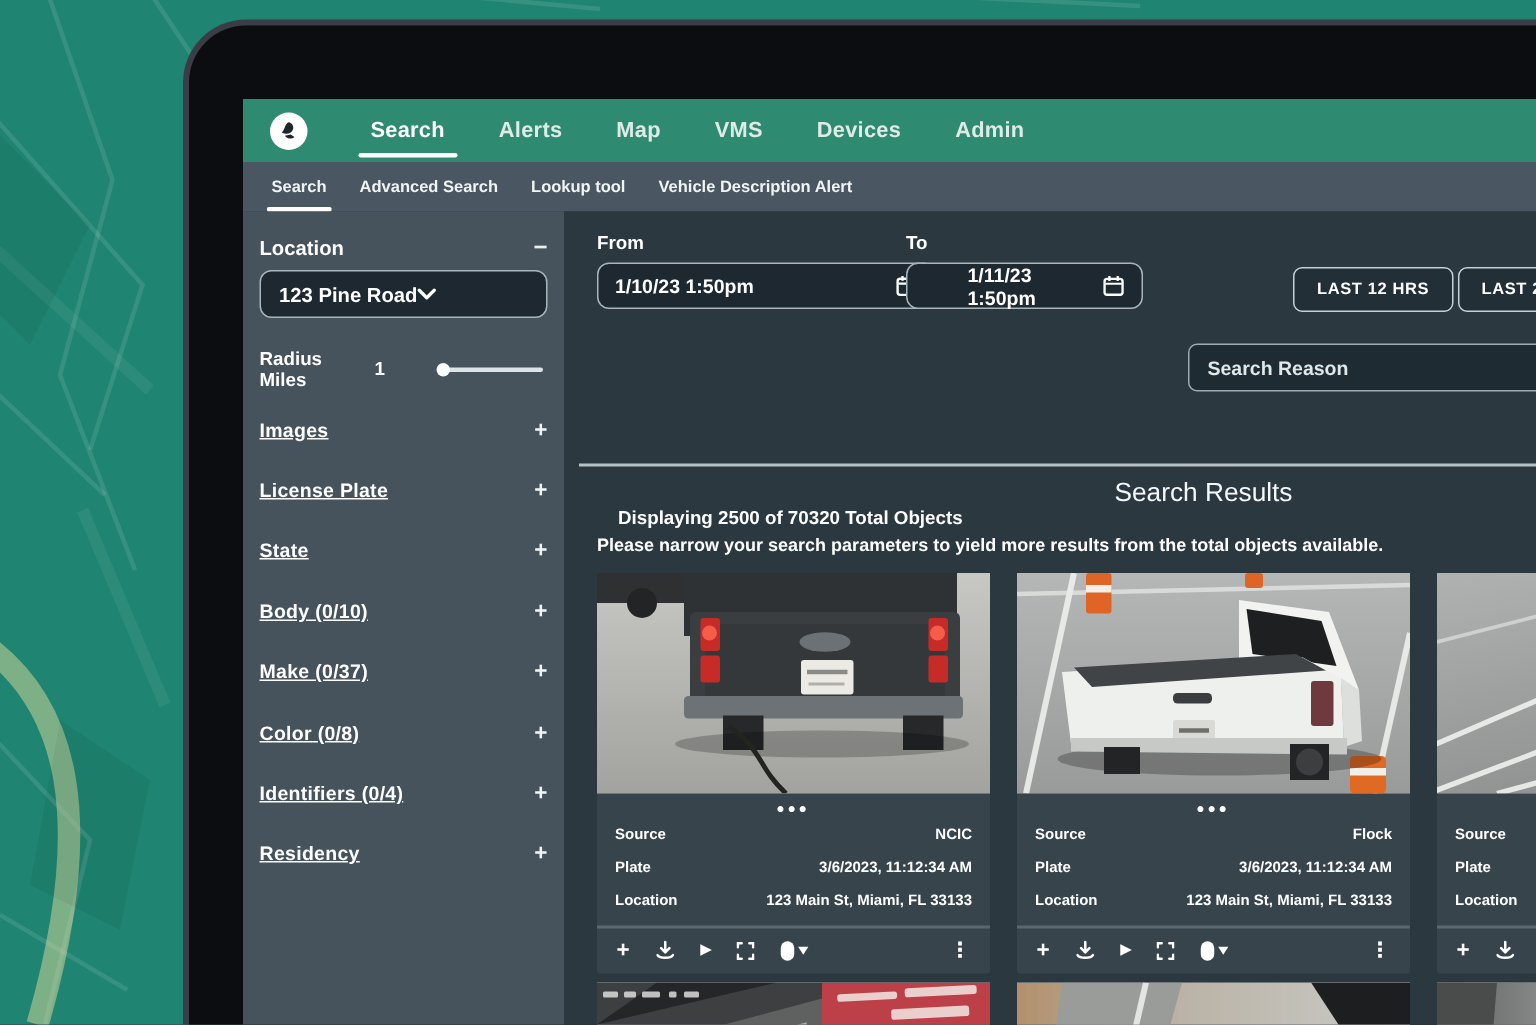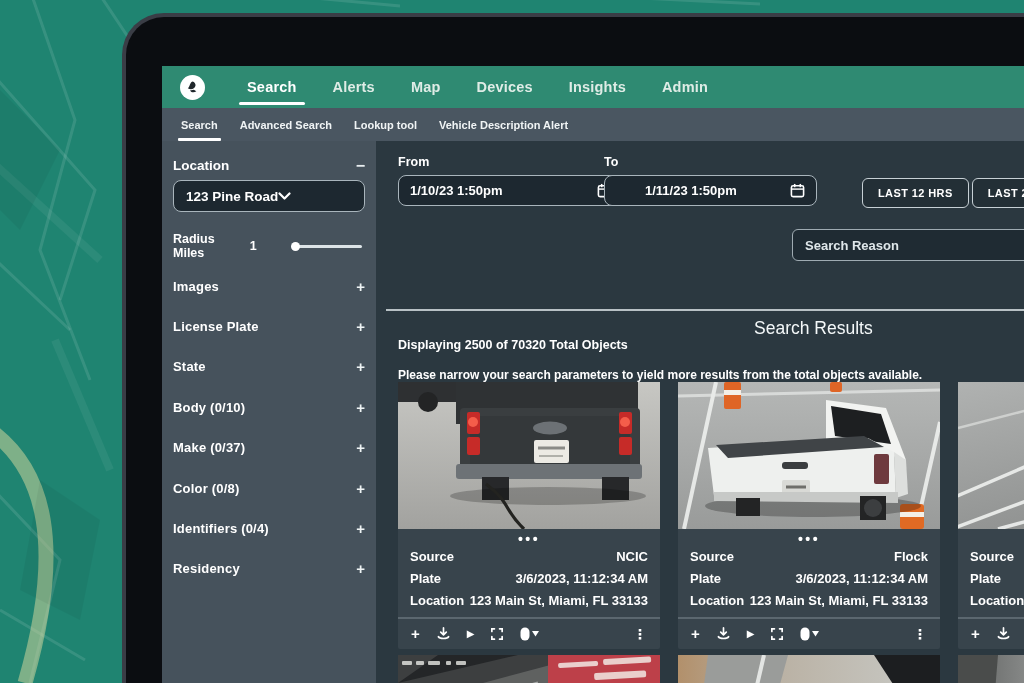--- a/index.html
+++ b/index.html
@@ -72,21 +72,21 @@
     background:#1d2830; display:flex; align-items:center; 
     padding:0 12px; font-size:13.5px; font-weight:bold;
   }
   .radius-row { margin-top:20px; display:flex; align-items:center; font-size:12.5px; font-weight:bold;gap:28px; }
   .radius-row .minv { margin-left:7px; }
   .slider { position:relative; width:70px; height:9px; margin:0 7px; flex:none; }
   .slider .track { position:absolute; top:3.5px; left:0; right:0; height:2.5px; background:#dde4e7; border-radius:2px; }
   .slider .thumb { position:absolute; left:-1px; top:0; width:9px; height:9px; border-radius:50%; background:#ffffff; }
   .filters { margin-top:6px; }
   .filter-row { height:40.4px; display:flex; align-items:center; justify-content:space-between; }
-  .filter-row .lbl { font-size:13px; font-weight:bold; letter-spacing:.2px; }
+  .filter-row .lbl { font-size:13px; font-weight:bold; letter-spacing:.2px;text-decoration:underline; }
   .plus-glyph { font-size:15px; font-weight:bold; color:#eef3f4; }
 
   
   .field-group { position:absolute; top:14px; }
   .field-group .flabel { font-size:12.5px; font-weight:bold; margin-bottom:6px; }
   .date-box {
     height:31px; border:1.5px solid #a9b5bc; border-radius:8px; background:#1d2830;
     display:flex; align-items:center; justify-content:space-between; padding:0 11px;
     font-size:13px; font-weight:bold;
   }
@@ -98,33 +98,33 @@
   }
   .search-reason {
     position:absolute; left:416px; top:88px; width:250px; height:32px;
     border:1.5px solid #9fabb2; border-radius:6px; background:#1f2b33;
     color:#e9eff1; font-size:13px; padding:0 12px; outline:none;
     font-family:"Liberation Sans","DejaVu Sans",sans-serif;
   }
   .search-reason::placeholder { color:#dfe7ea; font-weight:bold; }
 
   .main-divider { position:absolute; left:10px; right:-40px; top:168px; height:1.5px; background:rgba(232,239,241,.75); }
-  .results-title { position:absolute; left:378px; top:177px; font-size:17.5px; font-weight:500; color:#f4f8f9; }
-  .displaying { position:absolute; left:22px; top:197px; font-size:12.5px; font-weight:bold; }
-  .hint { position:absolute; left:22px; top:227px; font-size:12px; font-weight:bold; }
+  .results-title { position:absolute; left:367px; top:177px; font-size:17.5px; font-weight:500; color:#f4f8f9; }
+  .displaying { position:absolute; left:36px; top:197px; font-size:12.5px; font-weight:bold; }
+  .hint { position:absolute; left:22px; top:215px; font-size:12px; font-weight:bold; }
 
   
   .cards-row { position:absolute; left:22px; display:flex; gap:18px; }
   .row1 { top:241px; } .row2 { top:514px; }
   .card { width:262px; flex:none; background:#38444c; border-radius:2px; }
   .card-img { height:147px; overflow:hidden; background:#9aa09f; }
   .card-img svg { display:block; }
   .card-dots { text-align:center; font-size:14px; letter-spacing:2.5px; line-height:13px; margin-top:4px; color:#fff; font-weight:bold; }
   .card-meta { padding:0 12px 5px; }
-  .meta-row { display:flex; justify-content:space-between; font-size:13px; line-height:22px; }
+  .meta-row { display:flex; justify-content:space-between; font-size:10px; line-height:22px; }
   .meta-label { font-weight:bold; }
   .meta-value { font-weight:bold; text-align:left; }
   .card-sep { height:1.5px; background:#5b676f; }
   .card-actions { height:30px; display:flex; align-items:center; padding:0 13px; gap:17px; }
   .act { display:flex; align-items:center; color:#fff; }
   .act.plus { font-size:15px; font-weight:bold; line-height:14px; }
   .act.play { font-size:10px; }
   .act.kebab { margin-left:auto; font-size:14px; font-weight:bold; }
   .mouse-wrap { display:flex; align-items:center; gap:2px; }
 </style>
@@ -168,24 +168,24 @@
         <div class="nav-tab active">
               <span>Search</span>
             </div>
         <div class="nav-tab">
               <span>Alerts</span>
             </div>
         <div class="nav-tab">
               <span>Map</span>
             </div>
         <div class="nav-tab">
+              <span>VMS</span>
+            </div>
+        <div class="nav-tab">
               <span>Devices</span>
-            </div>
-        <div class="nav-tab">
-              <span>Insights</span>
             </div>
         <div class="nav-tab">
               <span>Admin</span>
             </div>
       </div>
     </div>
 
     <div class="subnav">
       <div class="subnav-item active">
             <span>Search</span>
@@ -269,21 +269,21 @@
                   <rect x="1.5" y="3" width="13" height="11.5" rx="1.8" fill="none" stroke="#ffffff" stroke-width="1.7"></rect>
                   <line x1="5" y1="1" x2="5" y2="4.5" stroke="#ffffff" stroke-width="1.7"></line>
                   <line x1="11" y1="1" x2="11" y2="4.5" stroke="#ffffff" stroke-width="1.7"></line>
                   <line x1="2" y1="6.5" x2="14" y2="6.5" stroke="#ffffff" stroke-width="1.5"></line>
                 </svg>
           </div>
         </div>
 
         <div class="field-group" style="left:228px;">
           <div class="flabel">To</div>
-          <div class="date-box" style="width:213px;padding-left:40px;">
+          <div class="date-box" style="width:158px;padding-left:40px;">
             <span>1/11/23 1:50pm</span>
             <svg width="15" height="15" viewBox="0 0 16 16">
                   <rect x="1.5" y="3" width="13" height="11.5" rx="1.8" fill="none" stroke="#ffffff" stroke-width="1.7"></rect>
                   <line x1="5" y1="1" x2="5" y2="4.5" stroke="#ffffff" stroke-width="1.7"></line>
                   <line x1="11" y1="1" x2="11" y2="4.5" stroke="#ffffff" stroke-width="1.7"></line>
                   <line x1="2" y1="6.5" x2="14" y2="6.5" stroke="#ffffff" stroke-width="1.5"></line>
                 </svg>
           </div>
         </div>
 

